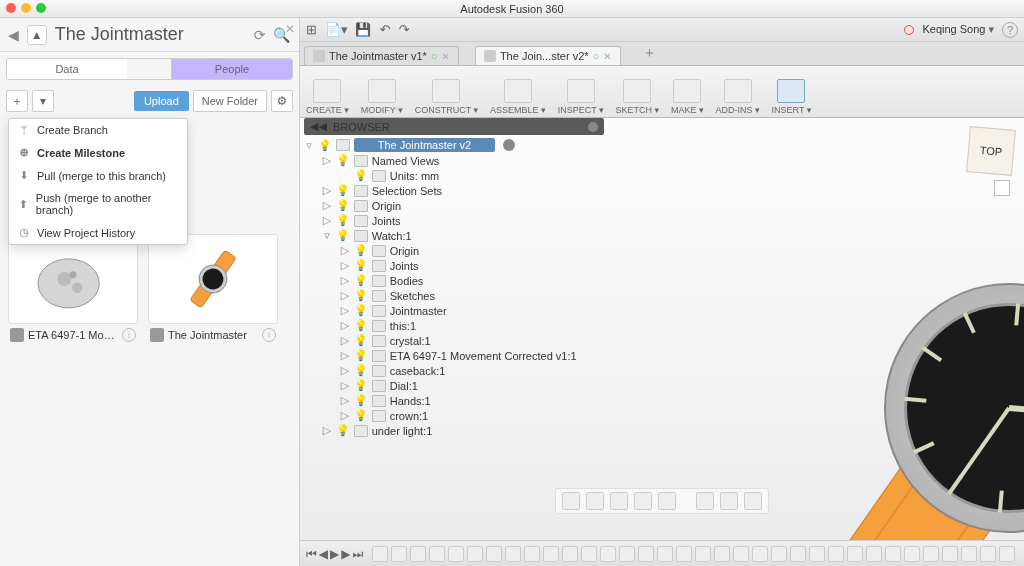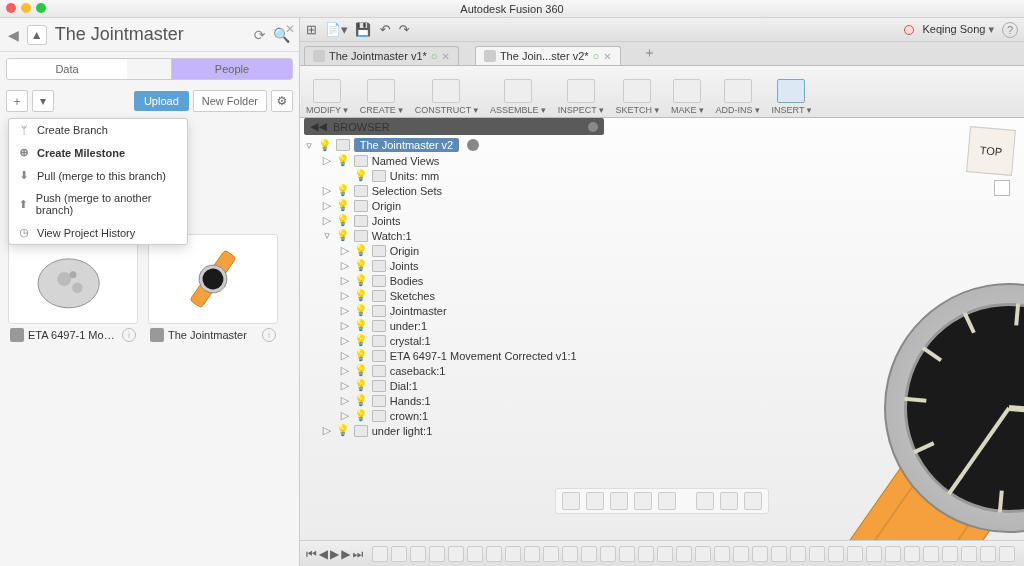--- a/index.html
+++ b/index.html
@@ -72,21 +72,21 @@
 .canvas-area { flex:1; position:relative; background:linear-gradient(#fdfdfd,#ececec); overflow:hidden;}
 .browser { position:absolute; left:4px; top:0; width:300px;}
 .browser .bh { background:#5a5a5a;color:#ddd;padding:2px 6px;font-size:10px;display:flex;align-items:center;gap:6px;border-radius:2px;}
 .browser .bh .pin{margin-left:auto;width:10px;height:10px;background:#888;border-radius:50%;}
 .tree { margin-top:2px;}
 .trow { display:flex;align-items:center;gap:4px;padding:1px 0;color:#444;white-space:nowrap;}
 .trow .arr{width:10px;text-align:center;color:#888;cursor:pointer;}
 .trow .bulb{color:#e6c040;font-size:11px;}
 .trow .fic{width:14px;height:12px;background:#e8e8e8;border:1px solid #bbb;border-radius:1px;}
 .trow .lbl{}
-.trow.root .lbl{background:#5b8ab8;color:#fff;padding:1px 6px;border-radius:2px;}
+.trow.root .lbl{background:#5b8ab8;color:#fff;padding:1px 24px;border-radius:2px;}
 
 
 .watch-wrap{position:absolute;right:-40px;top:30px;transform:rotate(35deg);}
 .strap{width:110px;height:520px;background:#f5a03c;border-radius:20px;border:1px solid #c97e20;}
 .strap::before{content:"";position:absolute;left:20px;top:0;width:2px;height:100%;background:rgba(0,0,0,.1);}
 .strap::after{content:"";position:absolute;right:20px;top:0;width:2px;height:100%;background:rgba(0,0,0,.1);}
 .case{position:absolute;left:50%;top:50%;transform:translate(-50%,-50%);width:250px;height:250px;border-radius:50%;background:radial-gradient(circle,#d8d8d8,#a8a8a8);border:2px solid #888;}
 .dial{position:absolute;left:50%;top:50%;transform:translate(-50%,-50%);width:210px;height:210px;border-radius:50%;background:#1a1a1a;border:3px solid #999;}
 .idx{position:absolute;left:50%;top:50%;width:4px;height:22px;background:#d8d8c0;transform-origin:center 105px;}
 .hand{position:absolute;left:50%;top:50%;background:#d8d8c0;transform-origin:bottom center;}
@@ -229,25 +229,25 @@
             <span>The Join...ster v2*</span>
             <span style="color:#7b7">○</span>
             <span class="x">✕</span>
           </div>
         <span class="addtab">＋</span>
       </div>
 
       <div class="ribbon">
         <div class="rgrp">
             <div class="ricon"></div>
+            <div class="rlab">CREATE ▾</div>
+          </div>
+        <div class="rgrp">
+            <div class="ricon"></div>
             <div class="rlab">MODIFY ▾</div>
-          </div>
-        <div class="rgrp">
-            <div class="ricon"></div>
-            <div class="rlab">CREATE ▾</div>
           </div>
         <div class="rgrp">
             <div class="ricon"></div>
             <div class="rlab">CONSTRUCT ▾</div>
           </div>
         <div class="rgrp">
             <div class="ricon"></div>
             <div class="rlab">ASSEMBLE ▾</div>
           </div>
         <div class="rgrp">
@@ -351,21 +351,21 @@
               <div class="trow" style="padding-left: 36px;">
                 <span class="arr">▷</span>
                 <span class="bulb">💡</span>
                 <span class="fic"></span>
                 <span class="lbl">Jointmaster</span>
               </div>
               <div class="trow" style="padding-left: 36px;">
                 <span class="arr">▷</span>
                 <span class="bulb">💡</span>
                 <span class="fic"></span>
-                <span class="lbl">under:1</span>
+                <span class="lbl">this:1</span>
               </div>
               <div class="trow" style="padding-left: 36px;">
                 <span class="arr">▷</span>
                 <span class="bulb">💡</span>
                 <span class="fic"></span>
                 <span class="lbl">crystal:1</span>
               </div>
               <div class="trow" style="padding-left: 36px;">
                 <span class="arr">▷</span>
                 <span class="bulb">💡</span>

